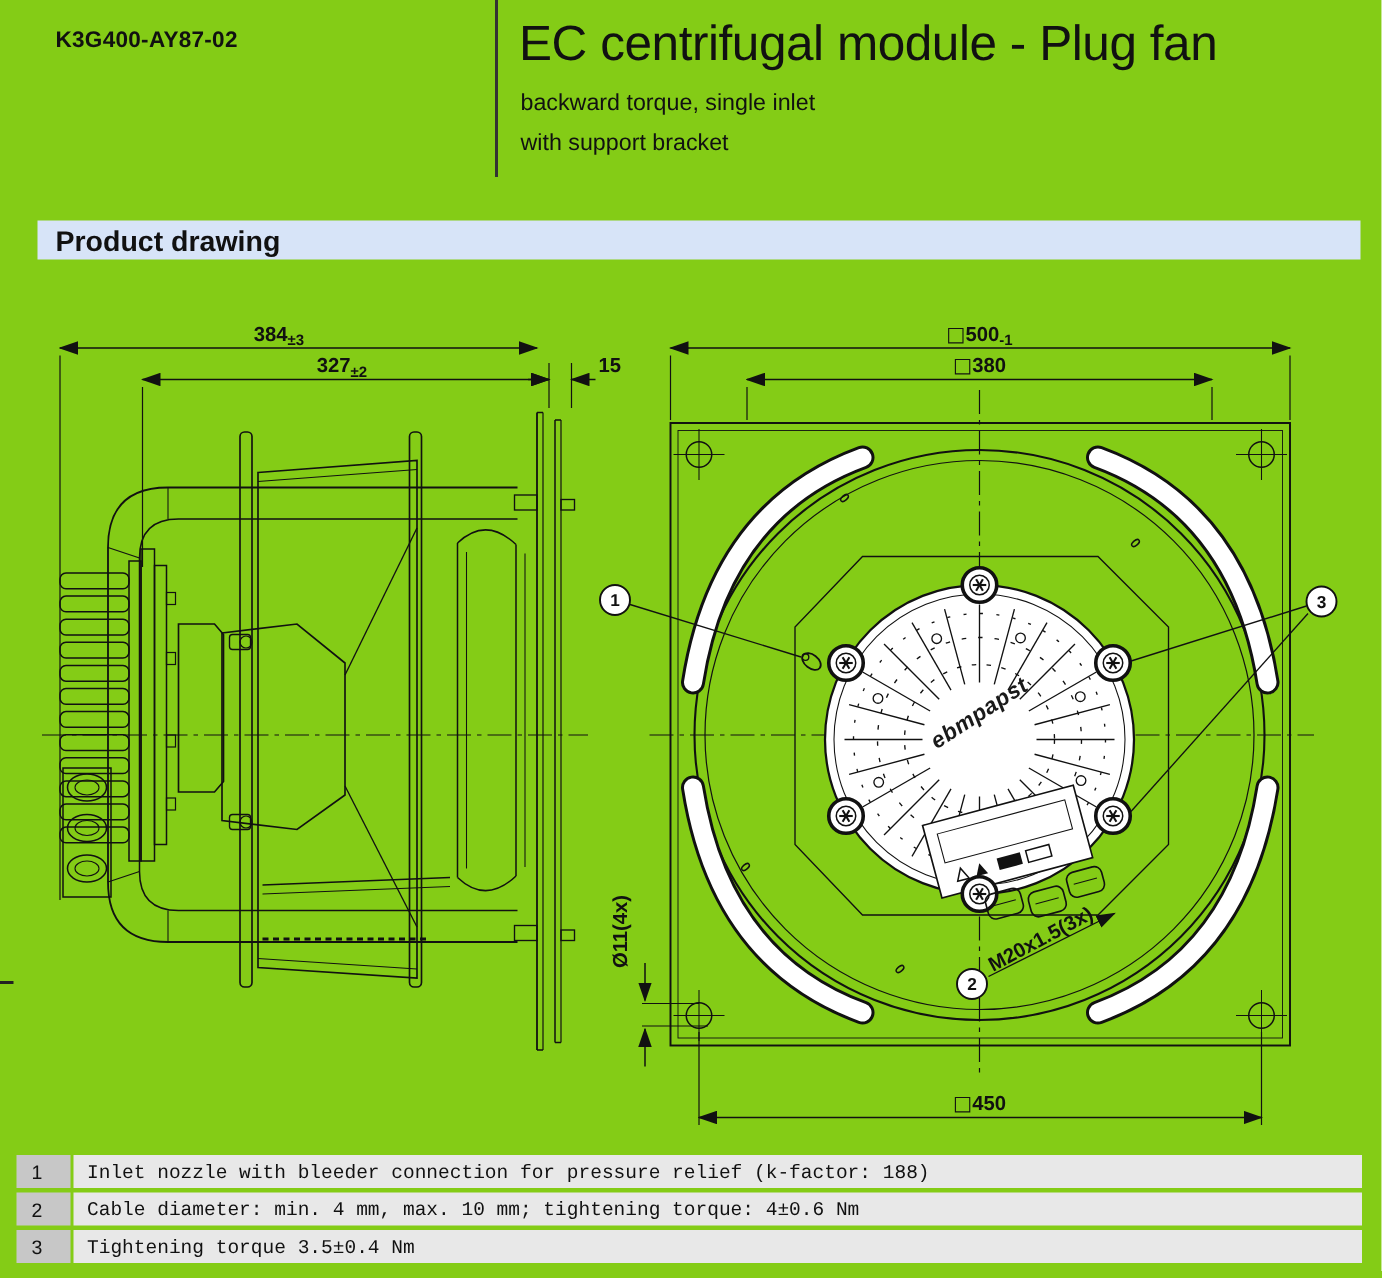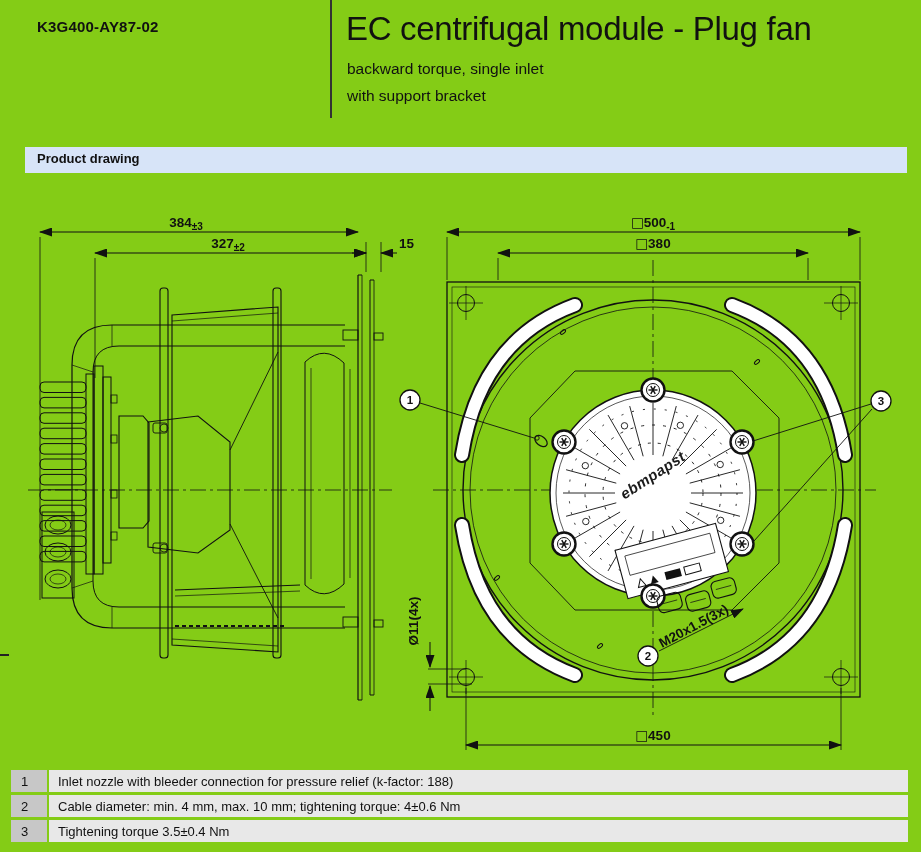--- a/index.html
+++ b/index.html
@@ -4,27 +4,27 @@
 <style>
   html,body{margin:0;padding:0;background:#fff;}
   #page{position:relative;width:921px;height:852px;background:#84cc16;
         font-family:"Liberation Sans", sans-serif;color:#111;overflow:hidden;}
   .product-code{position:absolute;left:37px;top:18px;font-size:15px;font-weight:bold;letter-spacing:.2px;}
   .hdr-divider{position:absolute;left:330px;top:0;width:2px;height:118px;background:#333;}
   .doc-title{position:absolute;left:346px;top:10px;font-size:33px;font-weight:500;letter-spacing:-.3px;white-space:nowrap;}
   .doc-sub1{position:absolute;left:347px;top:60px;font-size:15.5px;}
   .doc-sub2{position:absolute;left:347px;top:87px;font-size:15.5px;}
   .section-bar{position:absolute;left:25px;top:147px;width:882px;height:26px;background:#d7e4f8;}
-  .section-bar span{display:block;padding:4px 0 0 12px;font-size:13px;font-weight:bold;}
+  .section-bar span{display:block;padding:4px 0 0 12px;font-size:19px;font-weight:bold;}
   .page-tick{position:absolute;left:0;top:654px;width:9px;height:2px;background:#222;}
   svg{position:absolute;left:0;top:180px;}
   .notes{position:absolute;left:11px;top:770px;width:897px;}
   .note-row{display:flex;margin-bottom:3px;height:22px;}
   .note-num{width:36px;background:#c7c7c7;font-size:13px;display:flex;align-items:center;padding-left:10px;box-sizing:border-box;}
-  .note-text{flex:1;background:#e8e8e8;margin-left:2px;font-size:13px;display:flex;align-items:center;padding-left:9px;}
+  .note-text{flex:1;background:#e8e8e8;margin-left:2px;font-size:13px;display:flex;align-items:center;padding-left:9px;font-family:Liberation Mono, monospace;}
   
   .ln{stroke:#111;fill:none;}
   .dim{stroke:#111;stroke-width:1;fill:none;}
   .ext{stroke:#111;stroke-width:.8;fill:none;}
   .cl{stroke:#111;stroke-width:.9;fill:none;}
   text{fill:#111;}
   .dimtxt{font:bold 13.5px "Liberation Sans",sans-serif;}
   .dimsub{font:bold 10px "Liberation Sans",sans-serif;}
   .sq{font-family:"DejaVu Sans",sans-serif;}
   .callout-num{font:bold 11.5px "Liberation Sans",sans-serif;text-anchor:middle;}

